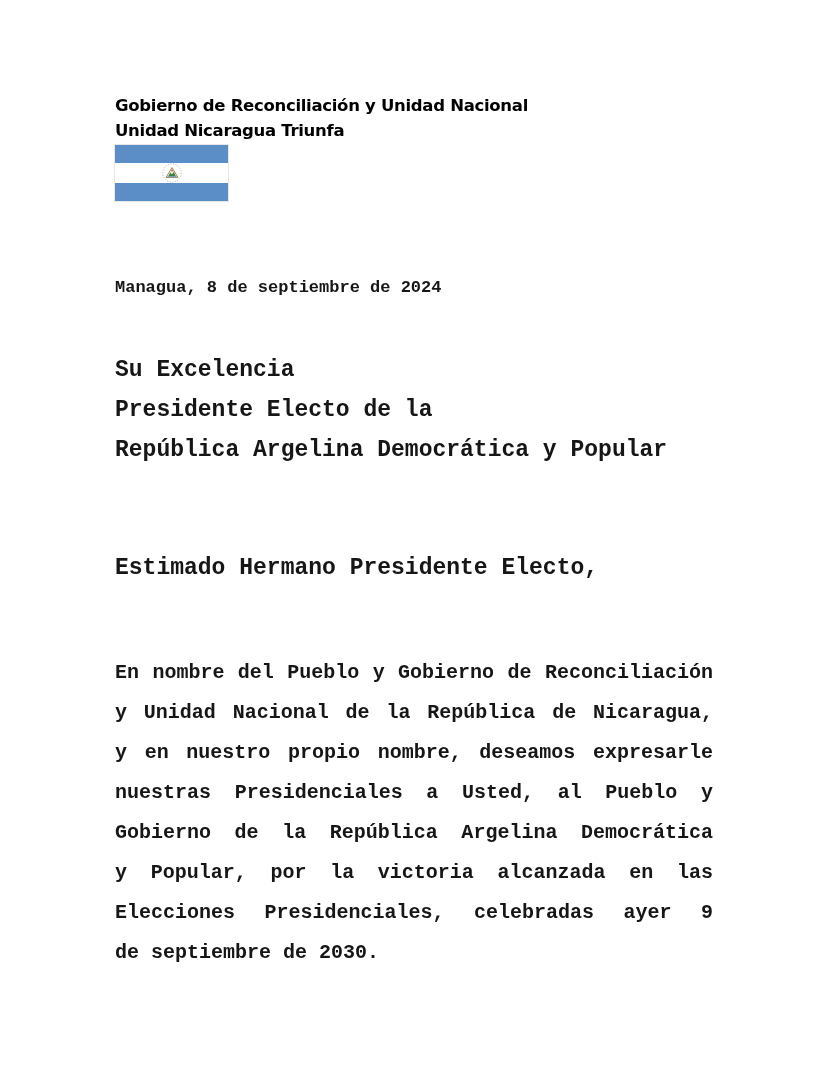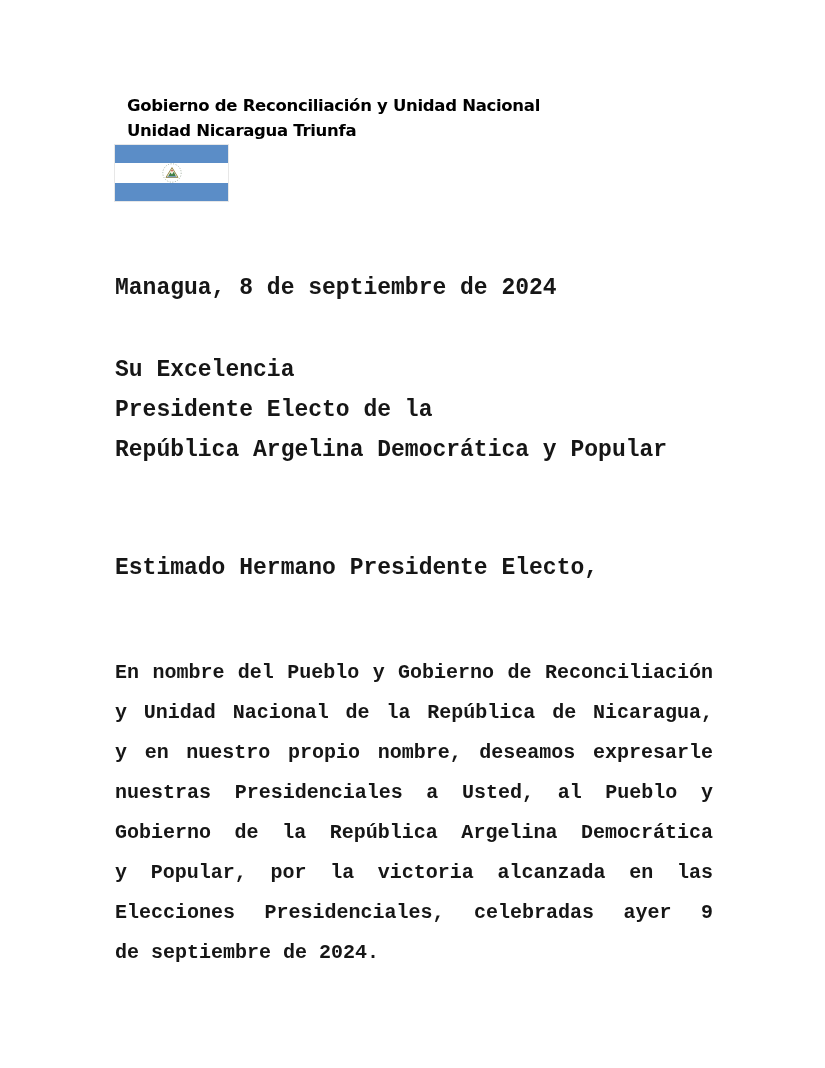--- a/index.html
+++ b/index.html
@@ -15,21 +15,20 @@
     overflow: hidden;
   }
   
   .letterhead {
     position: absolute;
     left: 115px;
     top: 93px;
     color: #000000;
     font-family: "DejaVu Sans", "Liberation Sans", sans-serif;
     font-weight: bold;
-    margin-left: 12px;
   }
   .letterhead .lh-line {
     font-size: 16.5px;
     line-height: 25px;
     letter-spacing: -0.3px;
     white-space: nowrap;
   }
   
   .flag {
     position: absolute;
@@ -67,21 +66,21 @@
   }
   
   .mono {
     position: absolute;
     left: 115px;
     color: #161616;
     font-family: "Liberation Mono", "DejaVu Sans Mono", monospace;
     font-weight: bold;
     white-space: nowrap;
   }
-  .dateline   { top: 268px; font-size: 23px; line-height: 40px; }
+  .dateline   { top: 268px; font-size: 17px; line-height: 40px; }
   .recipient  { top: 350px; font-size: 23px; line-height: 40px; }
   .salutation { top: 548px; font-size: 23px; line-height: 40px; }
   .body-text {
     top: 653px;
     width: 598px;
     font-size: 20px;
     line-height: 40px;
     white-space: normal;
   }
   .body-text .body-line {
@@ -127,16 +126,16 @@
   <div class="mono salutation">Estimado Hermano Presidente Electo,</div>
 
   <div class="mono body-text">
       <div class="body-line">En nombre del Pueblo y Gobierno de Reconciliación</div>
       <div class="body-line">y Unidad Nacional de la República de Nicaragua,</div>
       <div class="body-line">y en nuestro propio nombre, deseamos expresarle</div>
       <div class="body-line">nuestras Presidenciales a Usted, al Pueblo y</div>
       <div class="body-line">Gobierno de la República Argelina Democrática</div>
       <div class="body-line">y Popular, por la victoria alcanzada en las</div>
       <div class="body-line">Elecciones Presidenciales, celebradas ayer 9</div>
-      <div class="body-line">de septiembre de 2024.</div>
+      <div class="body-line">de septiembre de 2030.</div>
     </div>
 
 </div>
 
 </body></html>

